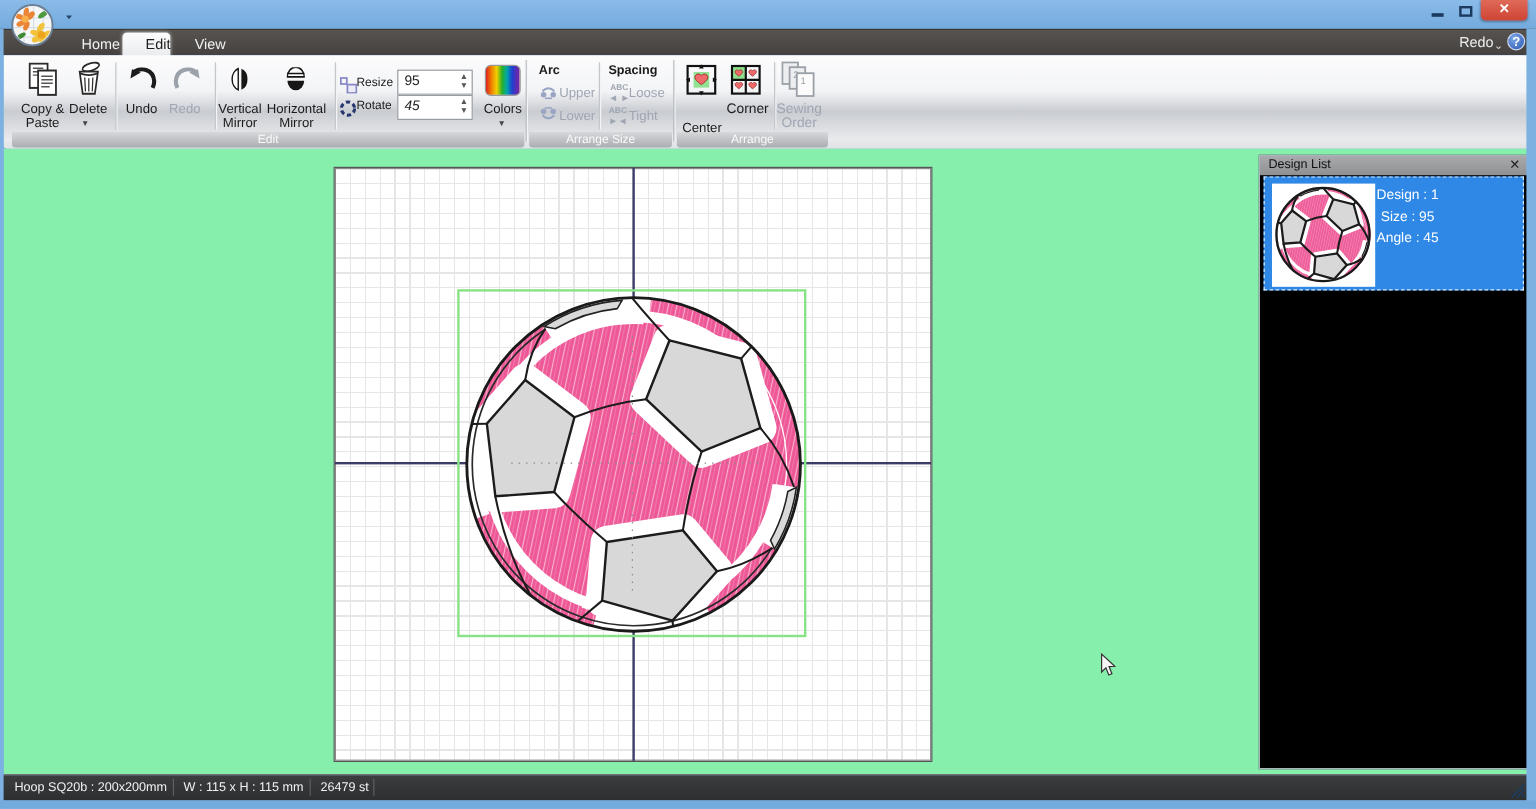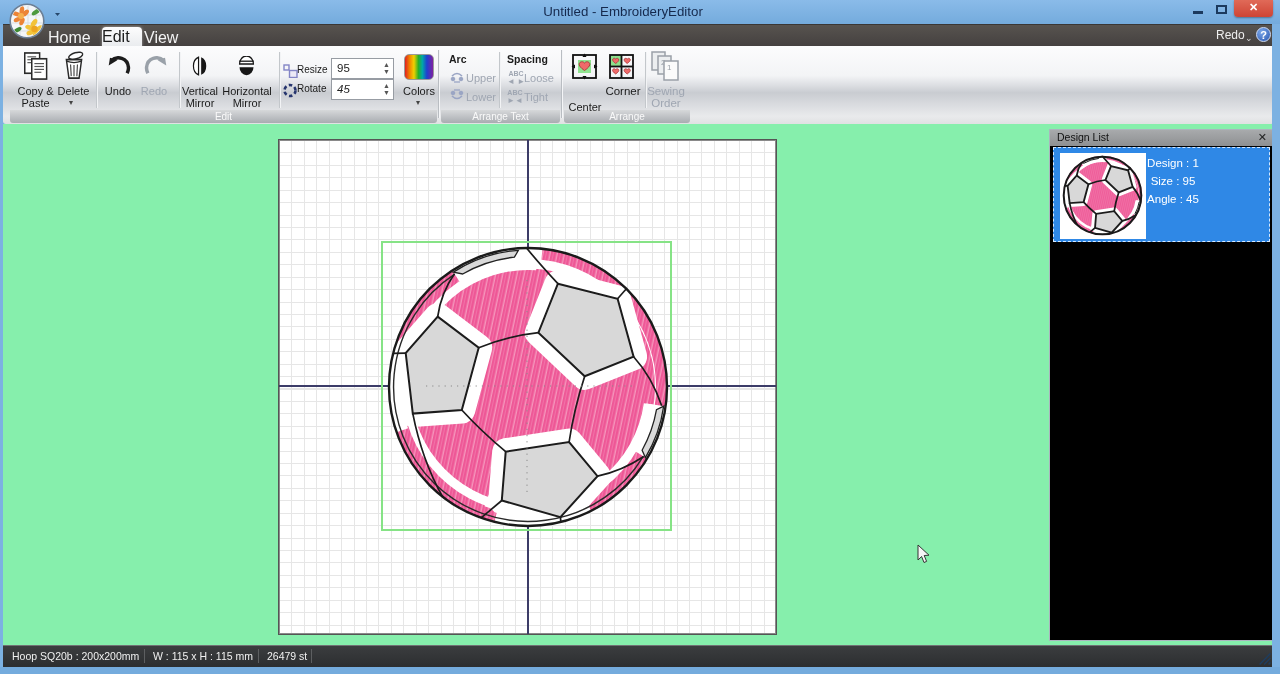--- a/index.html
+++ b/index.html
@@ -7,21 +7,21 @@
 #win { position:absolute; left:0; top:0; width:1280px; height:674px; background:#7cb1e2; }
 
 #titlebar { position:absolute; left:0; top:0; width:1280px; height:24px; background:linear-gradient(#8abbe9,#74abdd); }
 #title { position:absolute; left:0; top:4px; width:1246px; text-align:center; font-size:13.3px; color:#15294d; }
 #btnmin { position:absolute; left:1193px; top:11px; width:10px; height:3px; background:#1c3a5e; }
 #btnmax { position:absolute; left:1216px; top:5px; width:11px; height:9px; border:2px solid #1c3a5e; background:transparent; }
 #btnclose { position:absolute; left:1234px; top:0; width:39px; height:17px; background:linear-gradient(#e06a58,#ce4434); border-radius:0 0 4px 4px; box-shadow:0 1px 2px rgba(0,0,0,.35); }
 #btnclose span { position:absolute; left:0; top:1px; width:100%; text-align:center; color:#fff; font-size:11px; font-weight:bold; }
 
 #tabbar { position:absolute; left:0; top:24px; width:1280px; height:22px; background:linear-gradient(#57534f,#454140); border-top:1px solid #3a3735; }
-.tab { position:absolute; top:3px; height:19px; line-height:19px; font-size:16px; color:#f2f2f2; text-align:left; }
+.tab { position:absolute; top:3px; height:19px; line-height:19px; font-size:12px; color:#f2f2f2; text-align:right; }
 #tabhome { left:48px; width:52px; }
 #tabedit { left:102px; width:40px; top:2px; height:20px; line-height:20px; background:linear-gradient(#fdfdfd,#e9ebee); color:#1c1c1c; border-radius:4px 4px 0 0; box-shadow:0 0 3px rgba(255,255,255,.5); }
 #tabview { left:144px; width:44px; }
 #stylebtn { position:absolute; left:1216px; top:3px; font-size:12px; color:#eee; }
 #stylecaret { position:absolute; left:1245px; top:8px; width:7px; height:7px; color:#ddd; font-size:9px; }
 #helpbtn { position:absolute; left:1256px; top:2px; width:15px; height:15px; border-radius:50%; background:radial-gradient(circle at 35% 30%, #7aa6e8, #2a57b0); color:#fff; font-size:11px; font-weight:bold; text-align:center; line-height:15px; border:1px solid #cfdcf5; }
 
 #ribbon { position:absolute; left:3px; top:46px; width:1271px; height:78px; background:linear-gradient(180deg,#fcfcfd 0%,#f3f4f6 38%,#dddfe3 50%,#c9ccd1 60%,#d8dade 74%,#e9eaec 90%,#e0e1e3 100%); border-radius:0 0 3px 3px; }
 .group { position:absolute; top:0; height:78px; }
 .grouplabel { position:absolute; left:0; bottom:1px; width:100%; height:13px; background:linear-gradient(#d6d8da,#a9acb1); border-radius:0 0 3px 3px; text-align:center; font-size:10px; color:#fafafa; line-height:13px; }
@@ -59,21 +59,20 @@
 #bottomstrip { z-index:30; position:absolute; left:0; top:667px; width:1280px; height:7px; background:#74abdd; }
 #rightstrip { z-index:30; position:absolute; left:1272px; top:24px; width:8px; height:650px; background:#7cb1e2; }
 #leftstrip { z-index:30; position:absolute; left:0; top:24px; width:3px; height:650px; background:#7cb1e2; }
 </style>
 </head>
 <body>
 <div id="win">
   <div id="leftstrip"></div>
     <div id="rightstrip"></div>
   <div id="titlebar">
-    <div id="title">Untitled - EmbroideryEditor</div>
     <div id="btnmin"></div>
       <div id="btnmax"></div>
     <div id="btnclose">
         <span>✕</span>
       </div>
   </div>
   <div id="tabbar">
     <div class="tab" id="tabhome">Home</div>
     <div class="tab" id="tabedit">Edit</div>
     <div class="tab" id="tabview">View</div>
@@ -193,21 +192,21 @@
       <div class="flabel" style="left:287px; top:37px;">Rotate</div>
       <div class="spin" style="top:33px;font-style:italic;">45<span class="arrows">▲<br>▼</span></div>
 
       <div style="position:absolute;left:394px;top:8px;width:30px;height:26px;border-radius:5px;border:1px solid #9a9a9a;background:linear-gradient(90deg,#e02020 0%,#f08000 16%,#f0d000 32%,#28b028 48%,#00a8a8 62%,#2040d0 78%,#8020a0 100%);"></div>
       <div class="btxt" style="left:385px; top:39px; width:48px;">Colors</div>
       <div class="caret" style="left:406px; top:52px;">▾</div>
     </div>
     <div class="gsep" style="left:435px;"></div>
 
     <div class="group" style="left:438px; width:119px;">
-      <div class="grouplabel">Arrange Text</div>
+      <div class="grouplabel">Arrange Size</div>
       <div class="btxt" style="left:8px; top:7px; font-weight:bold; font-size:10.5px;">Arc</div>
       <svg style="position:absolute;left:9px;top:24px;" width="14" height="13" viewBox="0 0 14 13" stroke="#9aa5c4" fill="none">
         <path d="M2,6 Q7,1 12,6" stroke-width="1.6"></path>
           <circle cx="3" cy="9" r="1.8" fill="#9aa5c4"></circle>
           <circle cx="11" cy="9" r="1.8" fill="#9aa5c4"></circle>
           <path d="M4,12 L10,12" stroke-width="1.3"></path>
       </svg>
       <div class="btxt gray" style="left:25px; top:26px;">Upper</div>
       <svg style="position:absolute;left:9px;top:43px;" width="14" height="13" viewBox="0 0 14 13" stroke="#9aa5c4" fill="none">
         <path d="M2,7 Q7,12 12,7" stroke-width="1.6"></path>

